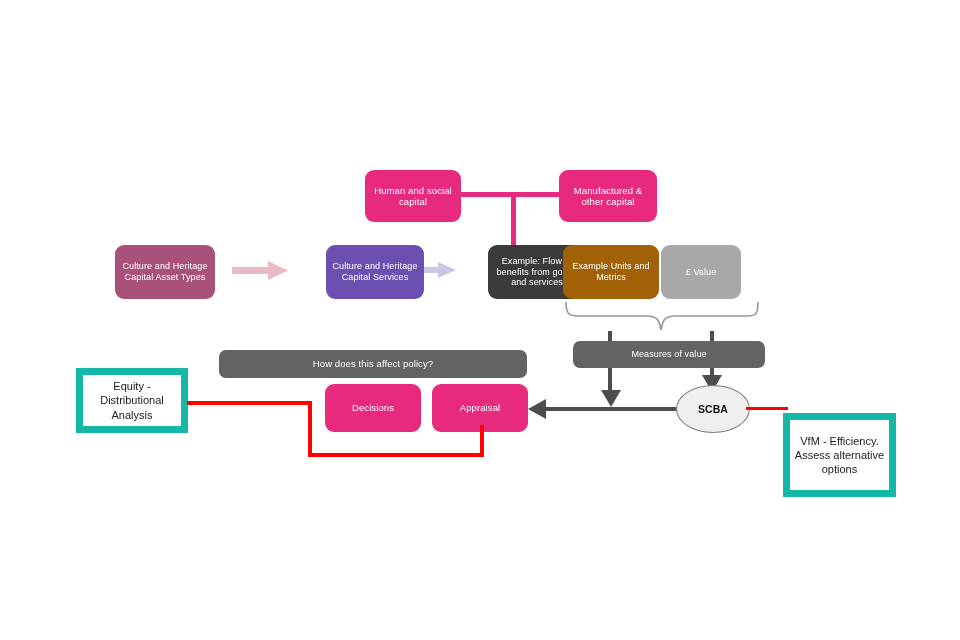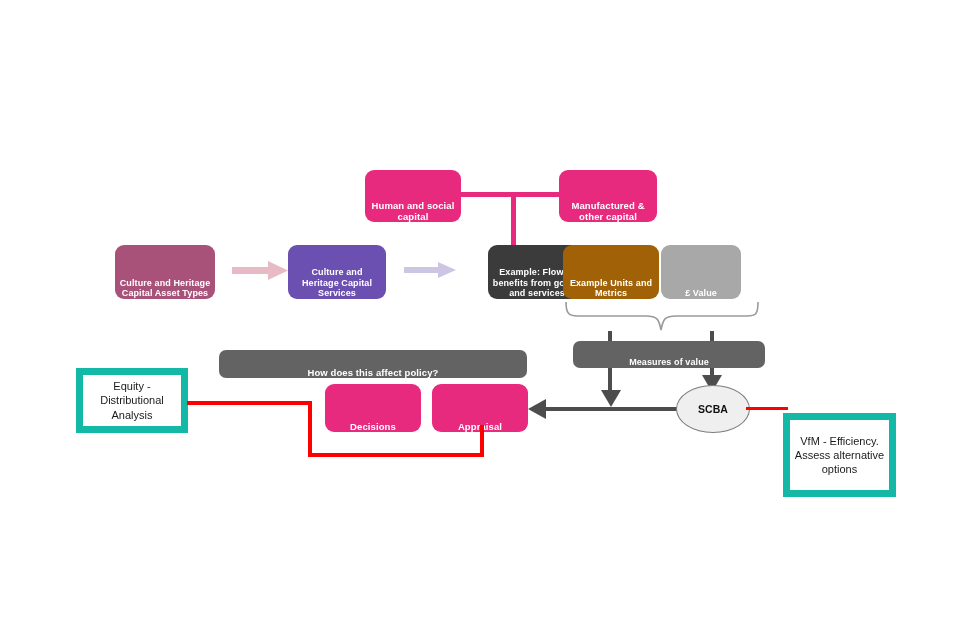--- a/index.html
+++ b/index.html
@@ -15,35 +15,35 @@
     position: relative;
     width: 960px;
     height: 640px;
     background: #ffffff;
     overflow: hidden;
   }
   .node {
     position: absolute;
     box-sizing: border-box;
     display: flex;
-    align-items: flex-end;
+    align-items: center;
     justify-content: center;
     text-align: center;
     border-radius: 9px;
     color: #ffffff;
-    font-weight: bold;
+    font-weight: normal;
     line-height: 1.18;
     letter-spacing: 0.1px;
     z-index: 5;
   }
   .node span { display: block; padding: 0 4px; }
 
   
   .c-plum    { background: #a85279; }
-  .c-purple  { background: #6b4fb1; }
+  .c-purple  { background: #6b4fb1; margin-left: 38px; }
   .c-pink    { background: #e82a7e; }
   .c-char    { background: #3b3b3b; }
   .c-grey-d  { background: #a16207; }
   .c-grey-m  { background: #636363; }
   .c-grey-l  { background: #a8a8a8; }
 
   
   .callout {
     position: absolute;
     box-sizing: border-box;

